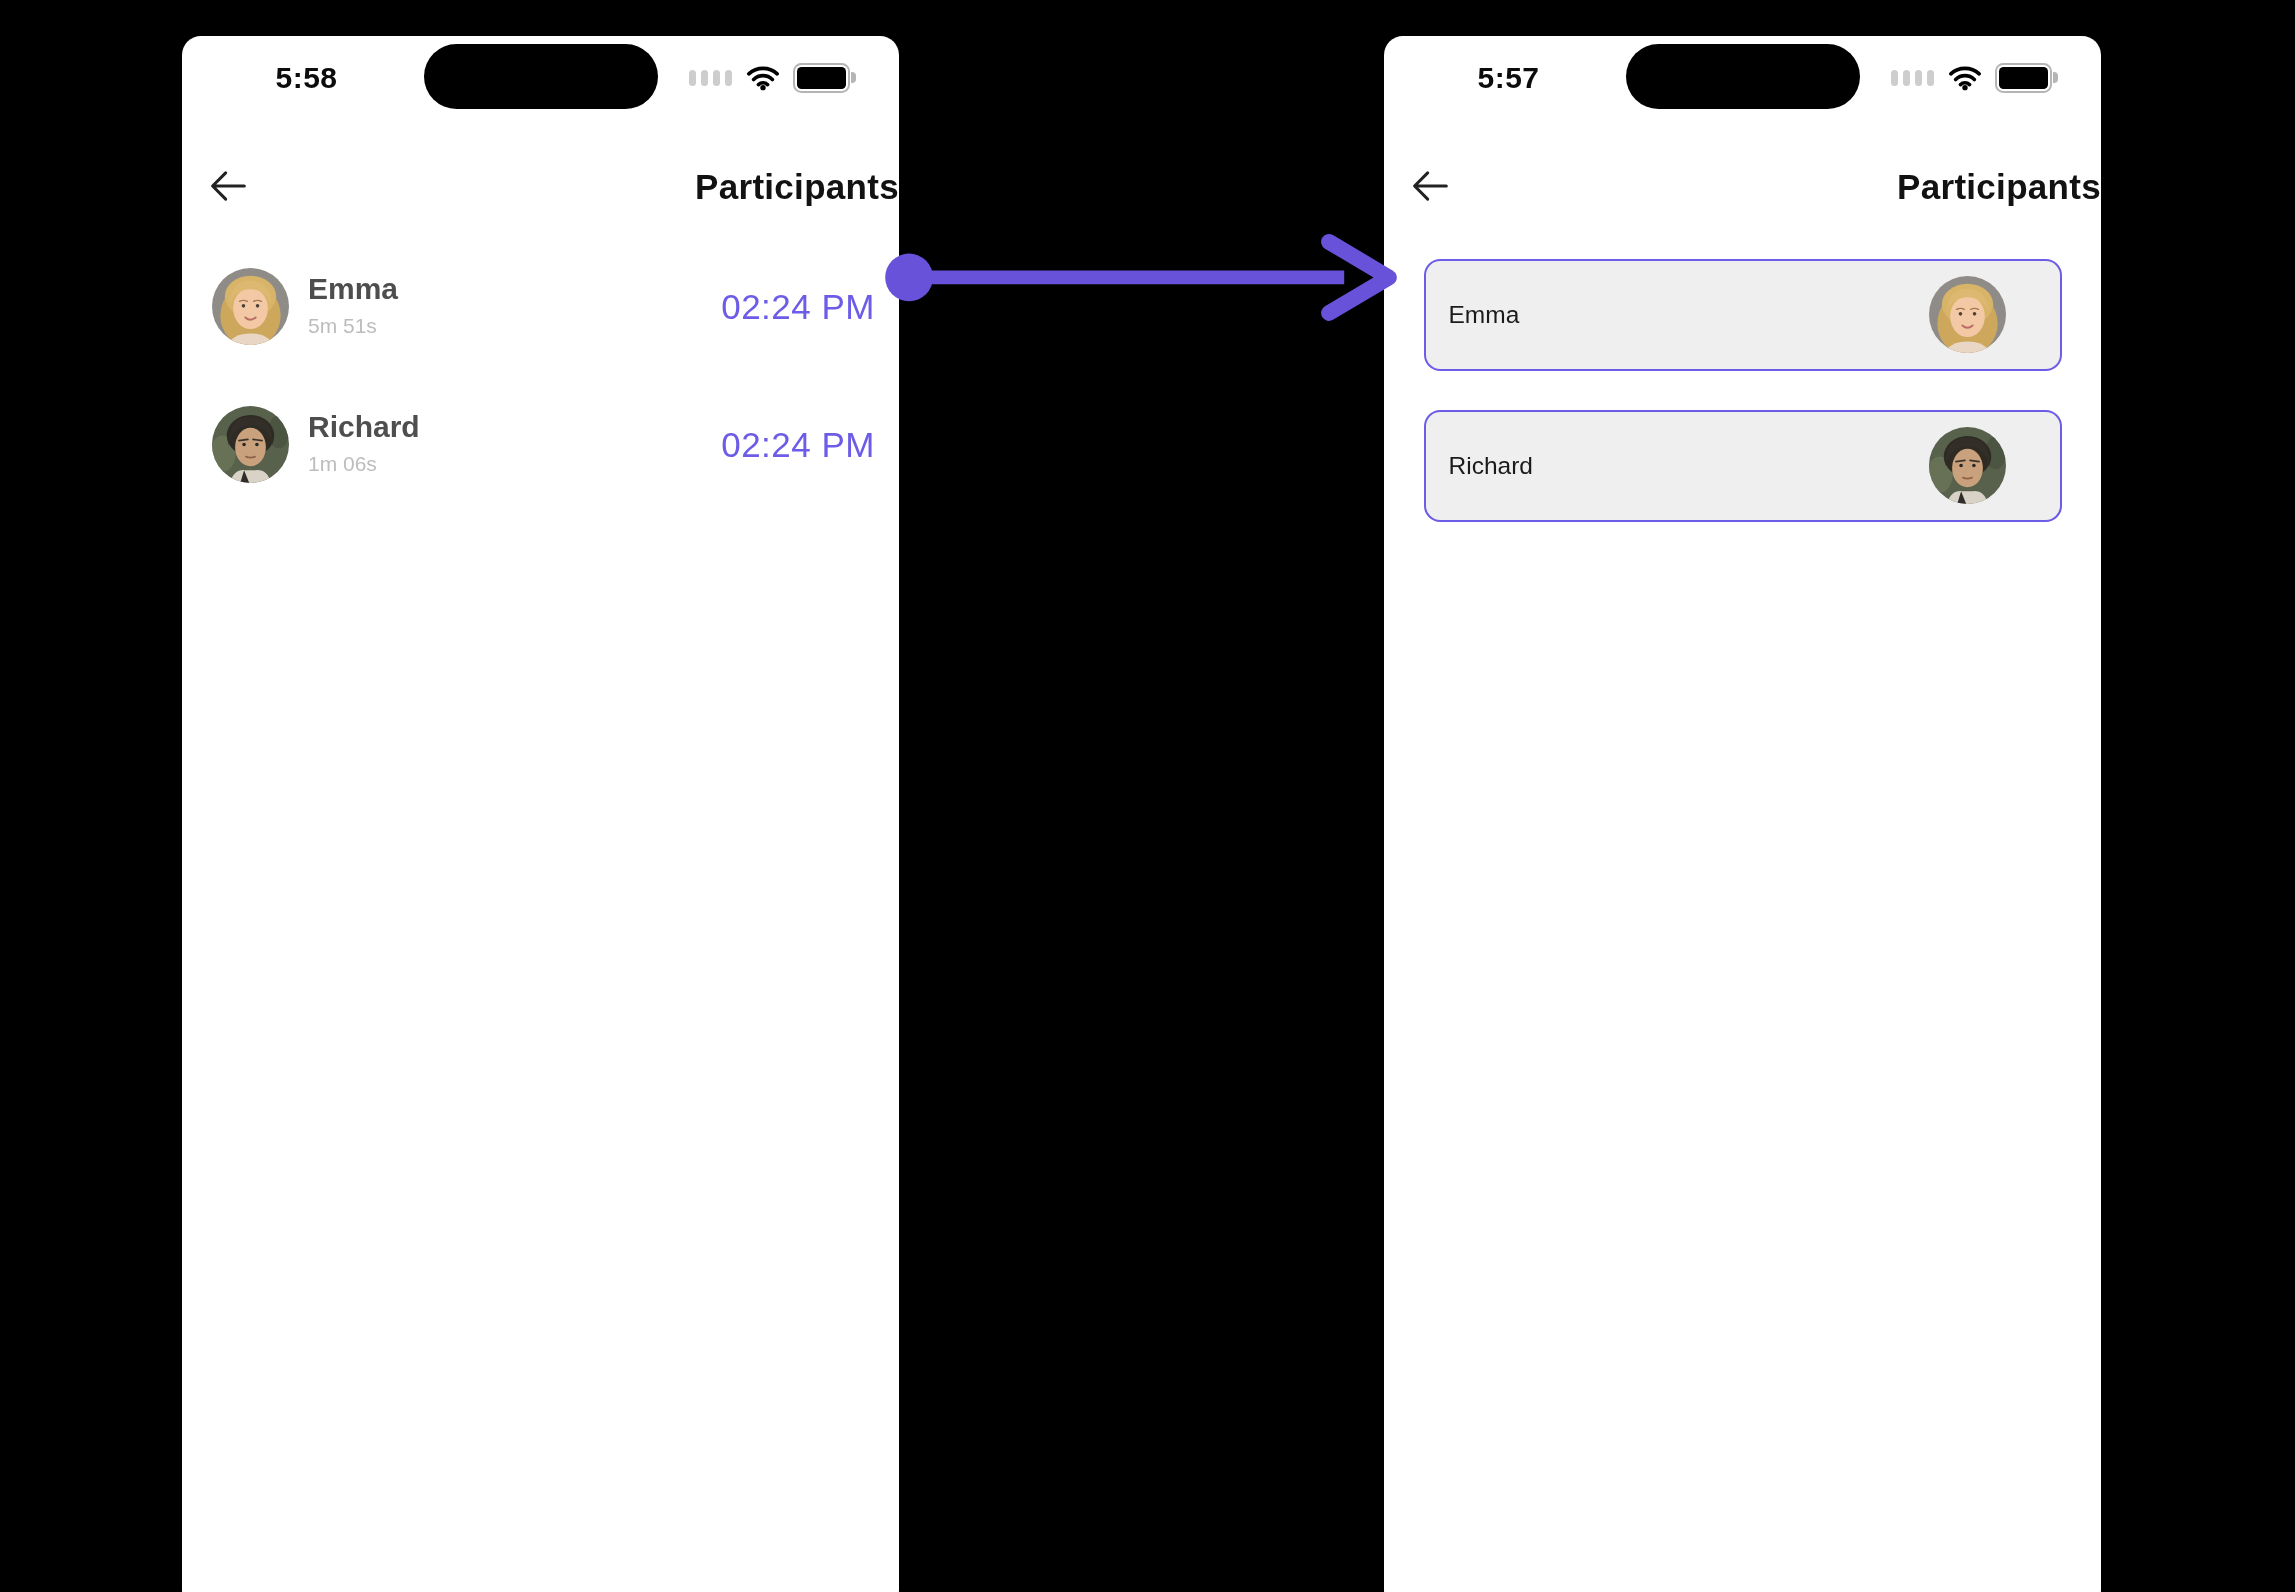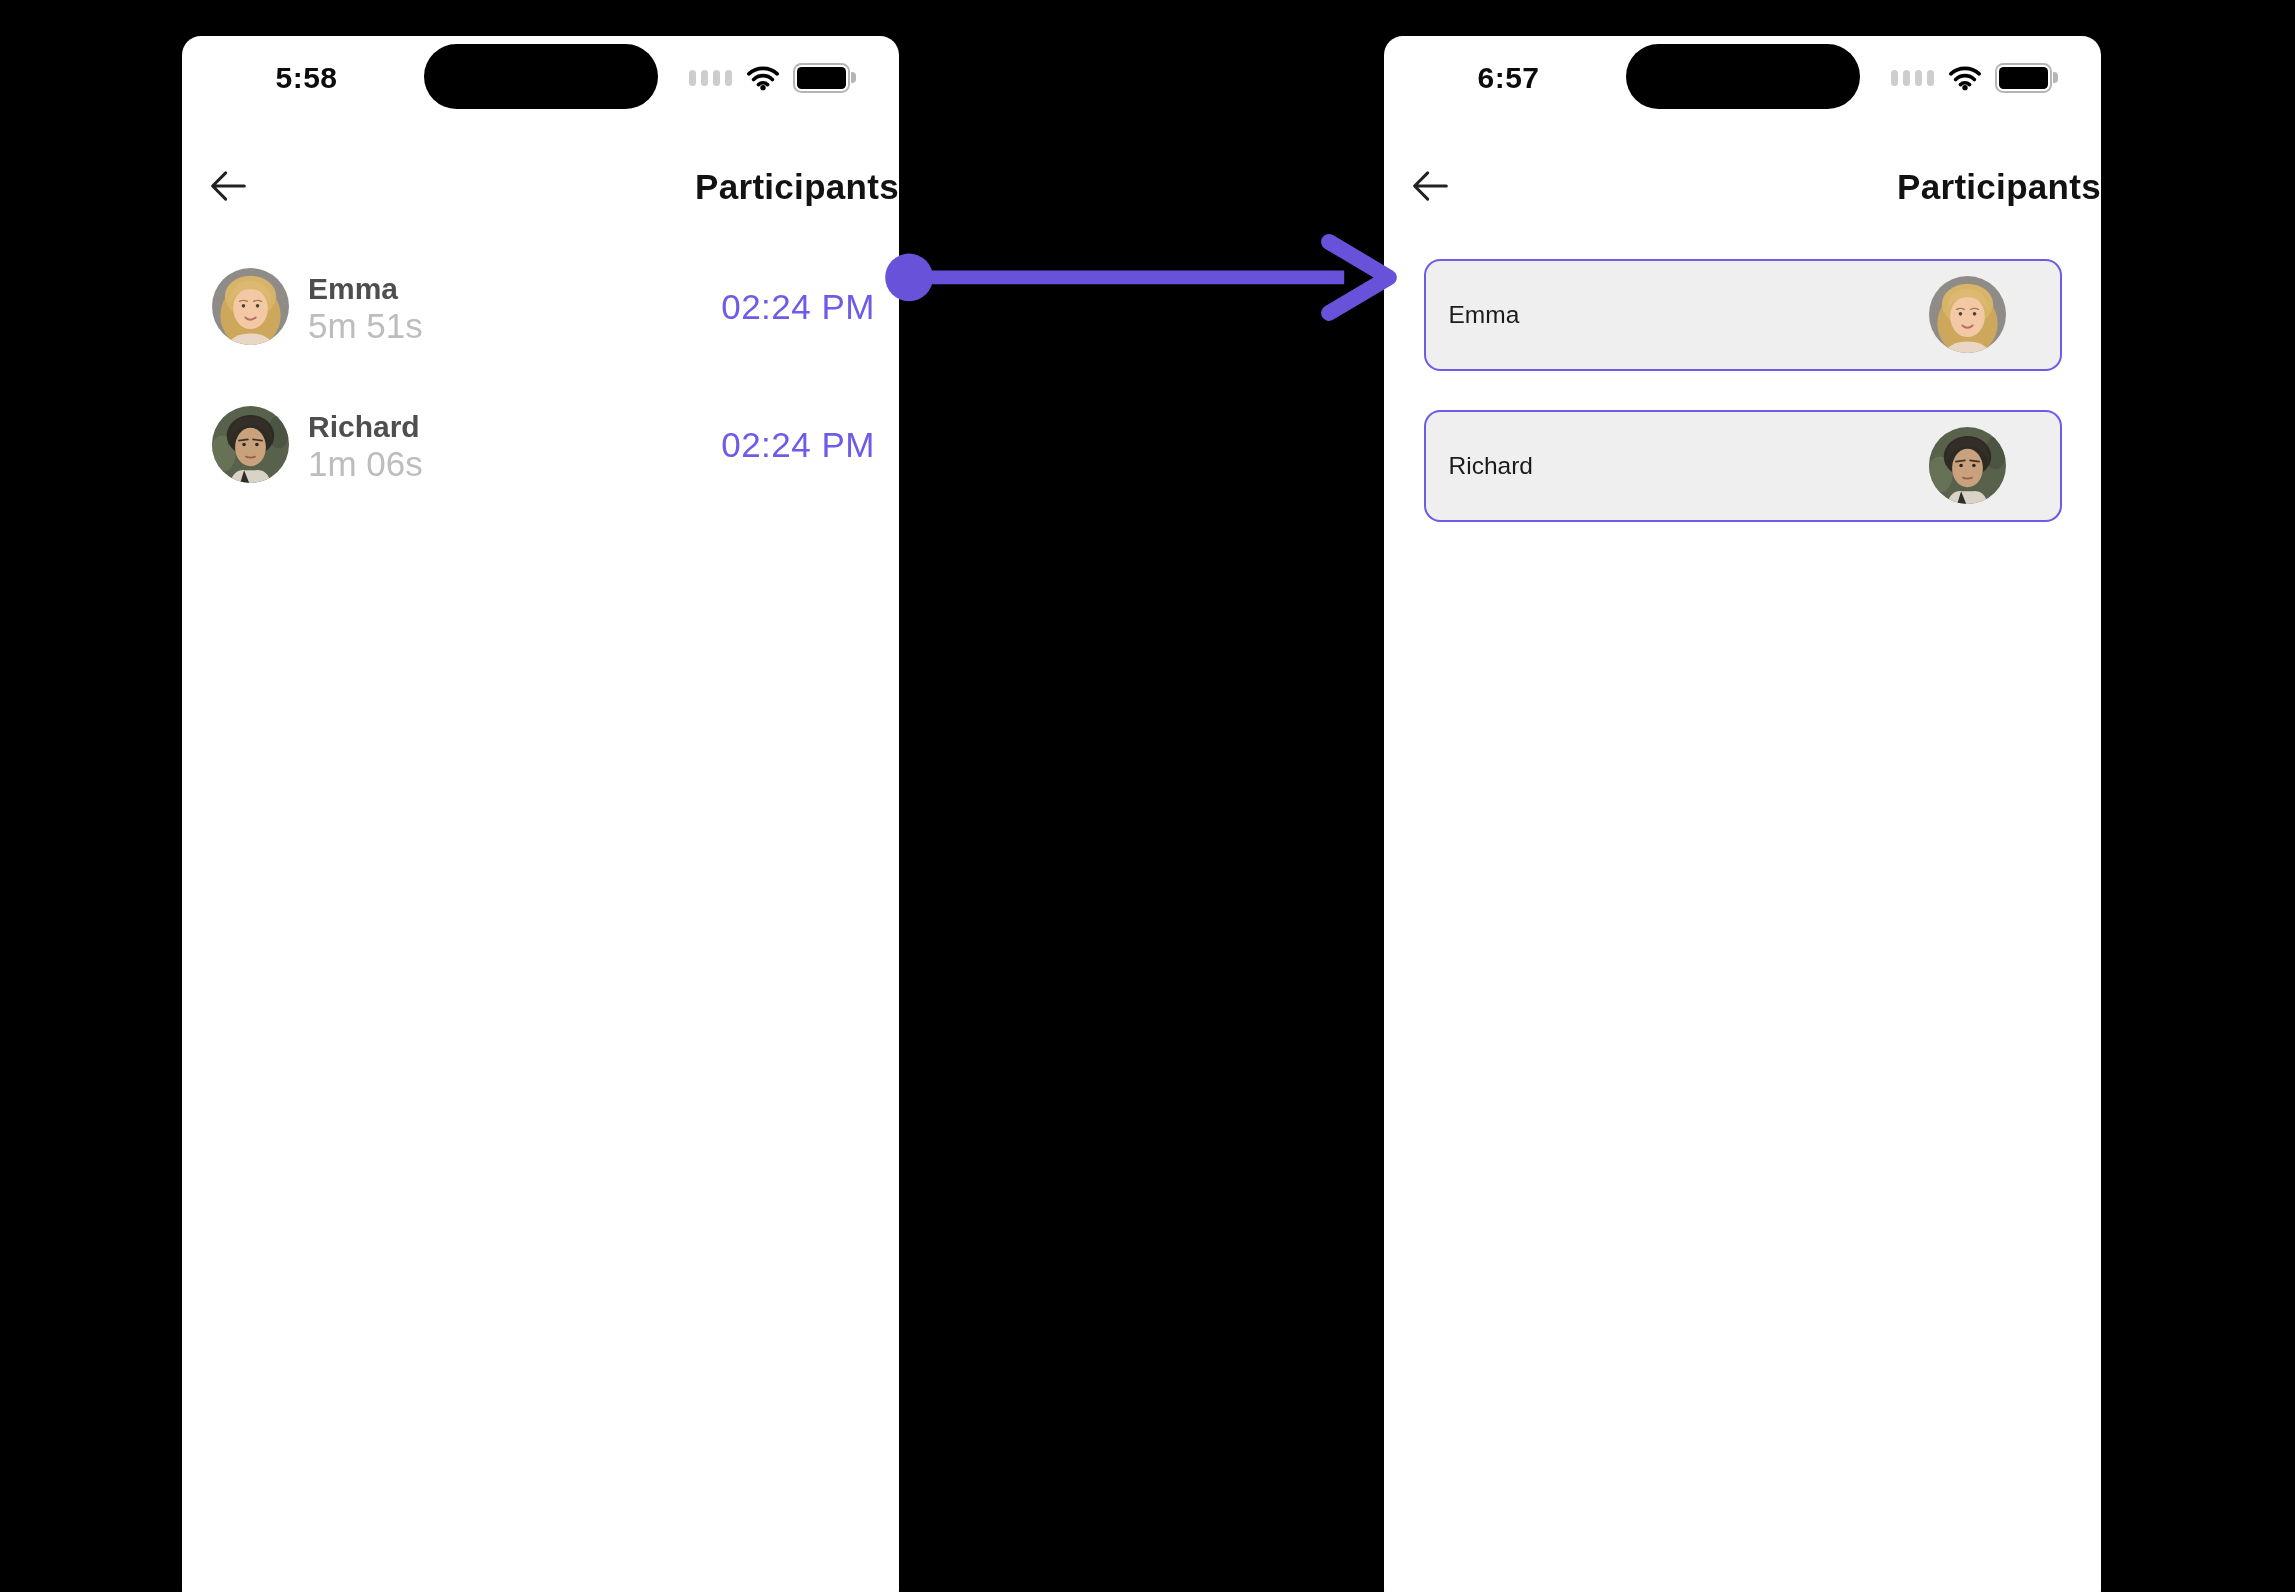--- a/index.html
+++ b/index.html
@@ -50,21 +50,21 @@
   .row{
     height:138px;display:flex;align-items:center;
     padding-left:30px;padding-right:24px;box-sizing:border-box;
   }
   .avatar{flex:0 0 auto;border-radius:50%;overflow:hidden;display:block;}
   .avatar.big{width:77px;height:77px;}
   .avatar.small{width:77px;height:77px;}
   .avatar svg{display:block;width:100%;height:100%;}
   .row .col{flex:1 1 auto;margin-left:19px;}
   .p-name{font-size:30px;font-weight:700;color:var(--name_text,#4e4e4e);line-height:34px;}
-  .p-dur{font-size:35px;font-weight:400;color:var(--muted_text,#bdbdbd);line-height:31px;margin-top:4.1px;}
+  .p-dur{font-size:21px;font-weight:400;color:var(--muted_text,#bdbdbd);line-height:31px;margin-top:4.1px;}
   .p-time{flex:0 0 auto;font-size:35px;font-weight:500;color:var(--accent,#6c5ce7);letter-spacing:0.5px;}
   
   .cards{position:absolute;top:223px;left:40px;width:638px;display:flex;flex-direction:column;gap:39px;}
   .card{
     height:112px;box-sizing:border-box;background:var(--card_bg,#efefef);
     border:2px solid var(--accent,#6c5ce7);border-radius:16.3px;
     display:flex;align-items:center;padding-left:22.5px;padding-right:54px;
     cursor:pointer;
   }
   .card .c-name{flex:1 1 auto;font-size:24.5px;font-weight:400;color:var(--card_text,#1b1b1b);}
@@ -163,21 +163,21 @@
   <div class="home-bar"></div>
 </div>
 
 <svg class="arrow-svg" viewBox="0 0 1100 240">
   <circle cx="79" cy="115" r="47" fill="var(--arrow,#6852D9)"></circle>
   <line x1="79" y1="115" x2="935" y2="115" stroke="var(--arrow,#6852D9)" stroke-width="27"></line>
   <path d="M905 45 L1023 115 L905 185" fill="none" stroke="var(--arrow,#6852D9)" stroke-width="31" stroke-linecap="round" stroke-linejoin="round"></path>
 </svg>
 
 <div class="phone right">
-  <div class="status-time">6:57</div>
+  <div class="status-time">5:57</div>
   <div class="island"></div>
   <div class="status-icons">
     <div class="cell-dots">
         <span></span>
         <span></span>
         <span></span>
         <span></span>
       </div>
     <svg class="wifi" viewBox="0 0 24 18">
       <path d="M2 6.2 A15 15 0 0 1 22 6.2" fill="none" stroke="#000" stroke-width="2.6" stroke-linecap="round"></path>

